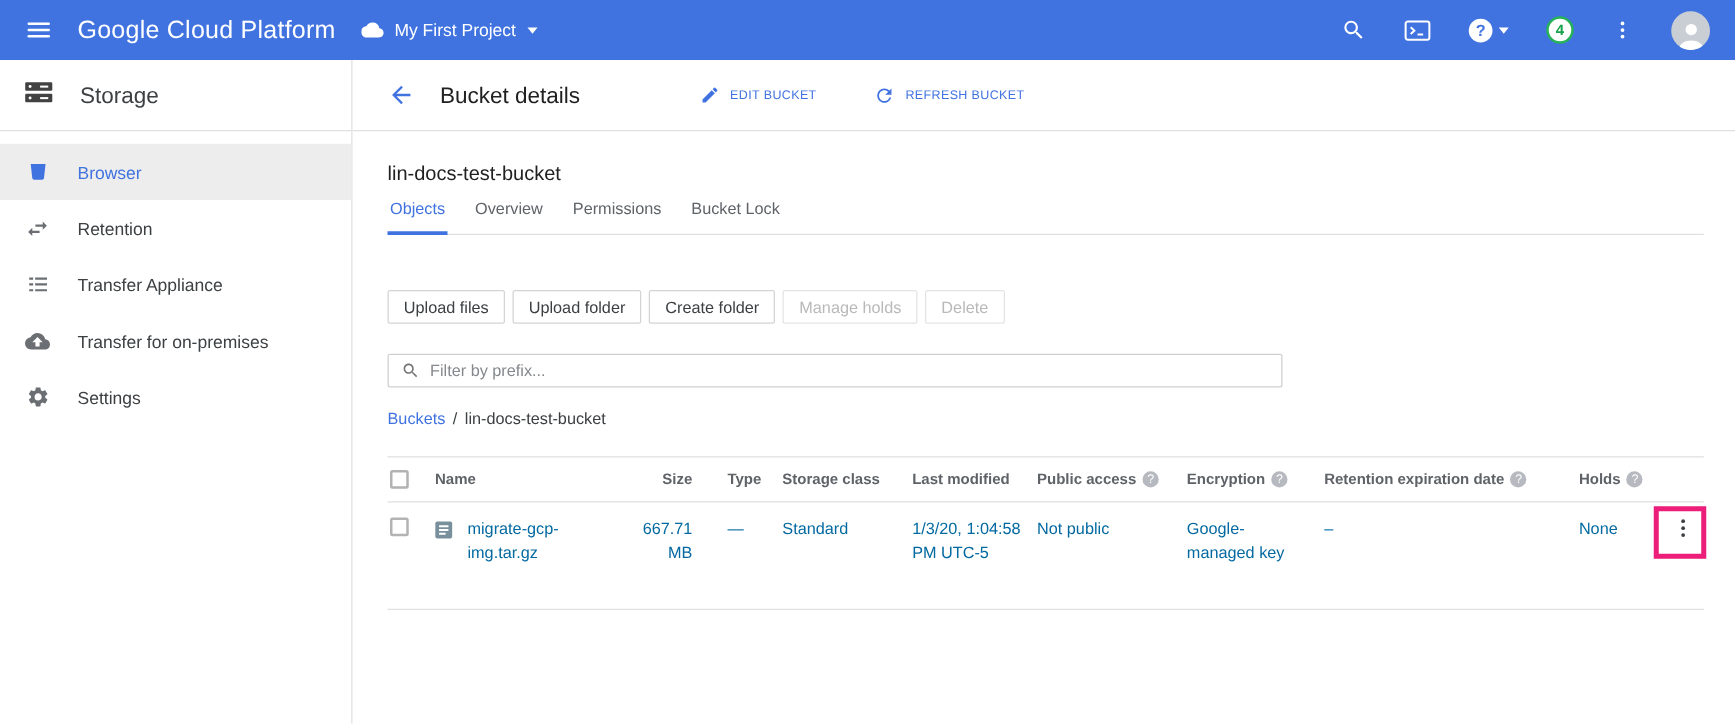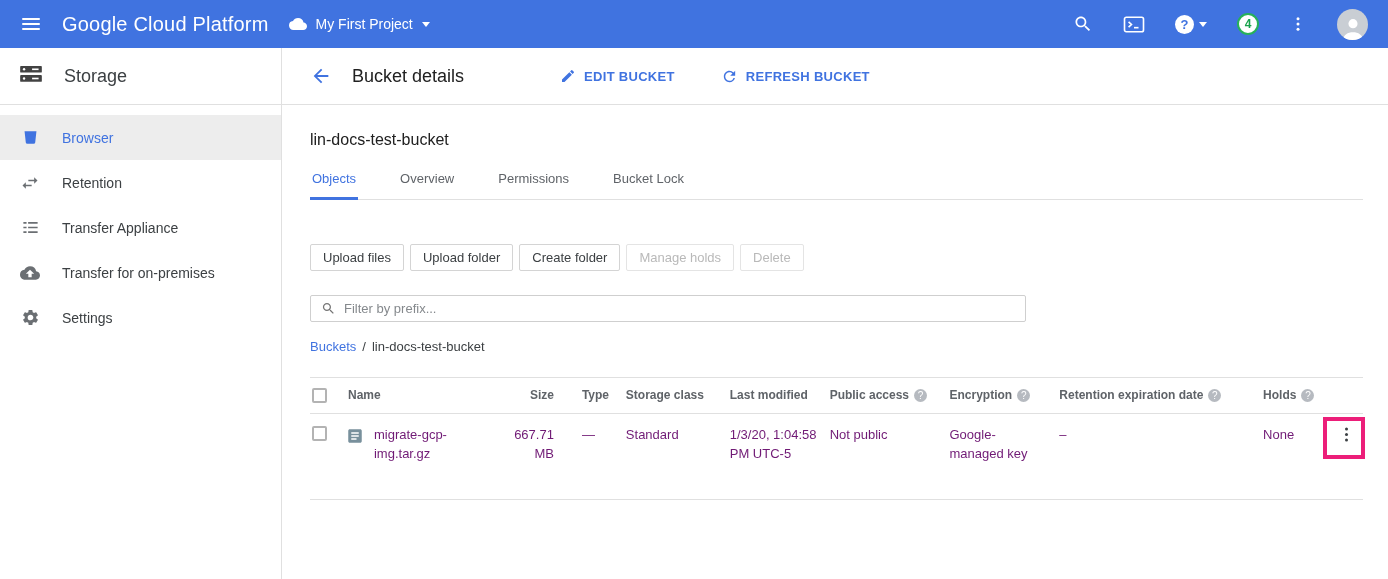--- a/index.html
+++ b/index.html
@@ -29,45 +29,45 @@
   .side-nav{padding-top:10px}
   .nav-item{height:45px;display:flex;align-items:center;gap:22px;padding-left:20px;font-size:14px;color:#3c4043;cursor:pointer}
   .nav-item .nicon{width:20px;height:20px;color:#6b6f73;display:flex;align-items:center;justify-content:center}
   .nav-item.active{background:#ededed;color:#4073e0}
   .nav-item.active .nicon{color:#4073e0}
 
   .main-col{flex:1;min-width:0;display:flex;flex-direction:column}
   .page-head{height:57px;border-bottom:1px solid #e0e0e0;display:flex;align-items:center;padding-left:28px}
   .back-btn{margin-right:20px;display:flex}
   .page-title{font-size:18px;font-weight:400;color:#212121;margin-right:96px}
-  .head-action{display:flex;align-items:center;gap:8px;color:#4073e0;font-size:13px;font-weight:700;letter-spacing:.3px;margin-right:46px}
+  .head-action{display:flex;align-items:center;gap:8px;color:#4073e0;font-size:10px;font-weight:400;letter-spacing:.3px;margin-right:46px}
 
   
   main{flex:1;padding:26px 25px 0 28px}
   .bucket-name{font-size:16px;font-weight:500;color:#212121}
-  .tabs{display:flex;gap:40px;border-bottom:1px solid #e0e0e0;margin-top:22px}
+  .tabs{display:flex;gap:20px;border-bottom:1px solid #e0e0e0;margin-top:10px}
   .tab{padding:0 2px 11px;font-size:13px;font-weight:500;color:#5f6368;border-bottom:3px solid transparent;margin-bottom:-1px;cursor:pointer}
   .tab.active{color:#4073e0;border-bottom-color:#4073e0}
 
   .actions{margin-top:44px;display:flex;gap:6px}
   .abtn{height:27px;padding:0 12px;background:#fff;border:1px solid #d4d4d4;border-radius:2px;font-size:13px;color:#3c4043}
   .abtn.disabled{color:#b9b9b9;border-color:#e4e4e4;cursor:default}
 
   .filter{margin-top:24px;width:716px;height:27px;border:1px solid #cfcfcf;border-radius:2px;display:flex;align-items:center;gap:8px;padding:0 10px;background:#fff}
   .filter input{border:none;outline:none;flex:1;font-size:13px;color:#212121;background:transparent}
   .filter input::placeholder{color:#85898d}
 
   .breadcrumb{margin-top:17px;font-size:13px;display:flex;gap:6px;align-items:center}
   .bc-link{color:#4073e0;cursor:pointer}
   .bc-sep,.bc-current{color:#3c4043}
 
   .table{margin-top:23px}
   .trow{display:flex;align-items:flex-start;border-bottom:1px solid #e0e0e0}
   .thead{border-top:1px solid #e0e0e0;align-items:center;height:37px}
-  .cell{font-size:13px;color:#701a75;line-height:1.45;padding-top:12px;padding-right:12px}
+  .cell{font-size:13px;color:#0369a1;line-height:1.45;padding-top:12px;padding-right:12px}
   .thead .cell{padding-top:0;font-size:12px;font-weight:700;color:#5f6368;display:flex;align-items:center}
   .c-check{width:36px;padding-left:2px}
   .c-name{flex:1;min-width:160px;display:flex;gap:10px;align-items:flex-start}
   .thead .c-name{padding-left:2px}
   .c-size{width:60px;text-align:right;display:block}
   .thead .c-size{display:flex;justify-content:flex-end}
   .c-type{width:60px;padding-left:16px}
   .c-storage{width:104px}
   .c-modified{width:100px}
   .c-public{width:120px}

